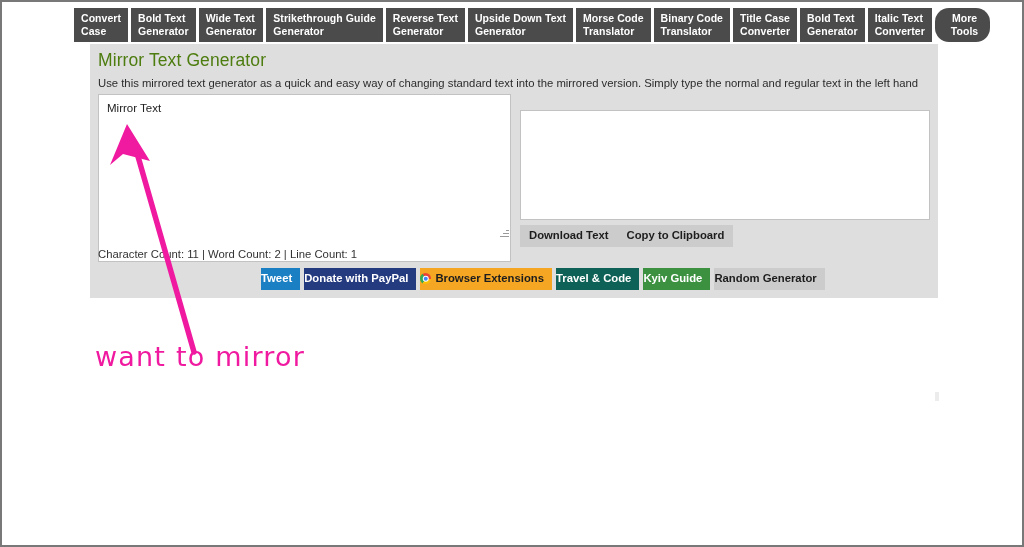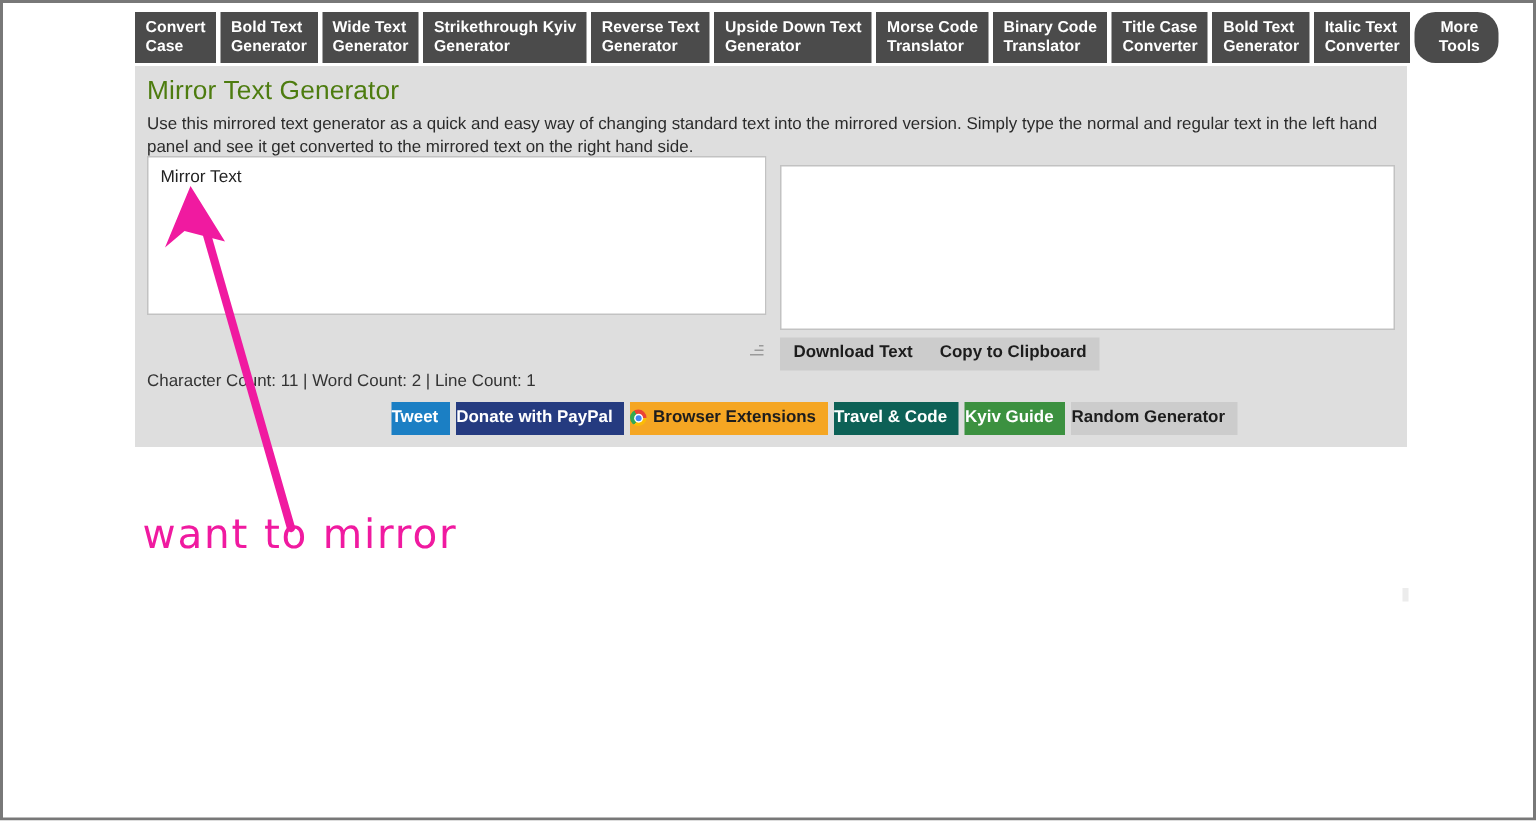--- a/index.html
+++ b/index.html
@@ -21,21 +21,21 @@
     height: 547px;
     box-sizing: border-box;
     border: 2px solid #787878;
     background: #ffffff;
     overflow: hidden;
   }
 
   
   #navbar {
     position: absolute;
-    left: 88px;
+    left: 72px;
     top: 6px;
     width: 930px;
     height: 34px;
     display: flex;
     align-items: stretch;
     gap: 3px;
   }
   .nav-tab {
     background: #4b4b4b;
     color: #ffffff;
@@ -91,23 +91,23 @@
     font-family: "Liberation Sans", sans-serif;
     font-size: 11.5px;
     color: #222222;
     padding: 7px 8px;
     resize: none;
     outline: none;
     overflow: hidden;
   }
   #editor-left {
     left: 8px;
-    top: 60px;
+    top: 50px;
     width: 413px;
-    height: 106px;
+    height: 168px;
   }
   #editor-right {
     left: 430px;
     top: 66px;
     width: 410px;
     height: 110px;
   }
   #resize-handle {
     position: absolute;
     left: 408px;
@@ -240,21 +240,21 @@
 
 <div id="page">
 
   <div id="navbar">
       <div class="nav-tab">Convert
 Case</div>
       <div class="nav-tab">Bold Text
 Generator</div>
       <div class="nav-tab">Wide Text
 Generator</div>
-      <div class="nav-tab">Strikethrough Kyiv
+      <div class="nav-tab">Strikethrough Guide
 Generator</div>
       <div class="nav-tab">Reverse Text
 Generator</div>
       <div class="nav-tab">Upside Down Text
 Generator</div>
       <div class="nav-tab">Morse Code
 Translator</div>
       <div class="nav-tab">Binary Code
 Translator</div>
       <div class="nav-tab">Title Case

